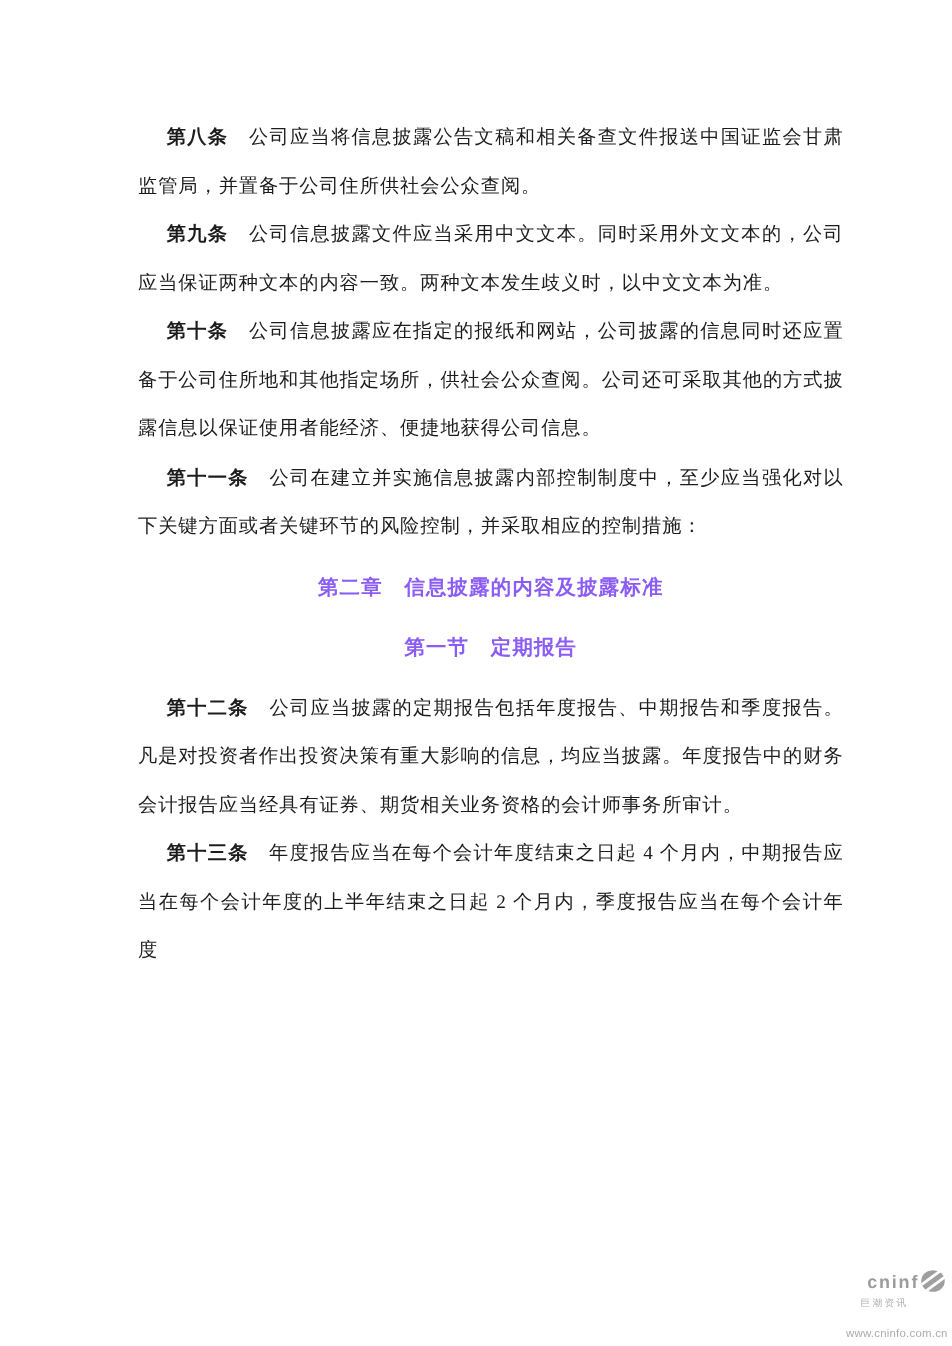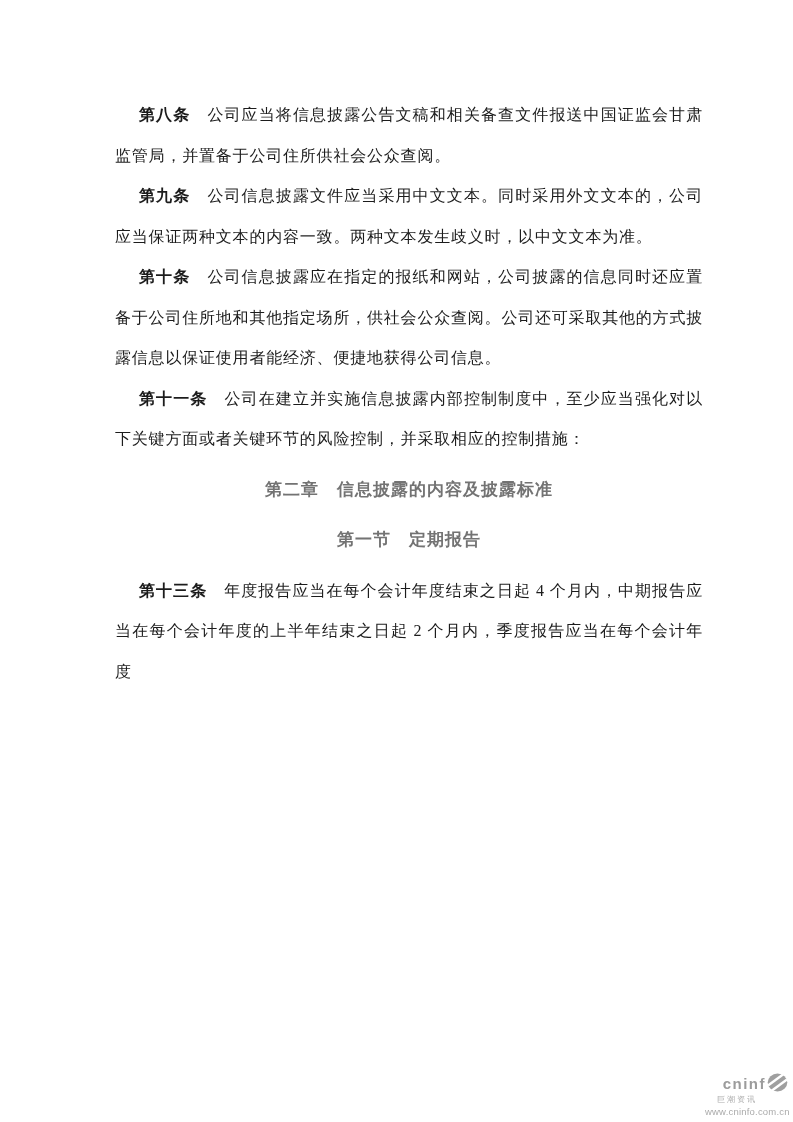--- a/index.html
+++ b/index.html
@@ -31,21 +31,21 @@
   .para.no-indent { text-indent: 0; }
   .bold { font-weight: bold; }
   .heading {
     margin: 10px 0 0 0;
     font-size: 17px;
     font-weight: bold;
     line-height: 40.5px;
     letter-spacing: 1px;
     text-align: center;
     text-indent: 0;
-    color: #737373;
+    color: #8b5cf6;
   }
   .heading + .para { margin-top: 10px; }
 
   
   .footer-logo {
     position: absolute;
     right: 4px;
     bottom: 6px;
     width: 84px;
     text-align: center;
@@ -73,37 +73,38 @@
     font-size: 8px;
     letter-spacing: 2px;
     color: #ababab;
     margin: 1px 20px 0 0;
     text-align: center;
   }
   .brand-url {
     font-size: 9.5px;
     letter-spacing: 0.2px;
     color: #ababab;
-    margin-top: 3px;
+    margin-top: 17px;
     white-space: nowrap;
   }
 </style>
 </head>
 <body>
 
 <div class="page">
 
   <div class="doc-body">
 
       <p class="para"><span class="bold">第八条</span><span>　公司应当将信息披露公告文稿和相关备查文件报送中国证监会甘肃监管局，并置备于公司住所供社会公众查阅。</span></p>
       <p class="para"><span class="bold">第九条</span><span>　公司信息披露文件应当采用中文文本。同时采用外文文本的，公司应当保证两种文本的内容一致。两种文本发生歧义时，以中文文本为准。</span></p>
       <p class="para"><span class="bold">第十条</span><span>　公司信息披露应在指定的报纸和网站，公司披露的信息同时还应置备于公司住所地和其他指定场所，供社会公众查阅。公司还可采取其他的方式披露信息以保证使用者能经济、便捷地获得公司信息。</span></p>
       <p class="para"><span class="bold">第十一条</span><span>　公司在建立并实施信息披露内部控制制度中，至少应当强化对以下关键方面或者关键环节的风险控制，并采取相应的控制措施：</span></p>
       <p class="heading"><span class="bold">第二章　信息披露的内容及披露标准</span></p>
       <p class="heading"><span class="bold">第一节　定期报告</span></p>
+      <p class="para"><span class="bold">第十二条</span><span>　公司应当披露的定期报告包括年度报告、中期报告和季度报告。凡是对投资者作出投资决策有重大影响的信息，均应当披露。年度报告中的财务会计报告应当经具有证券、期货相关业务资格的会计师事务所审计。</span></p>
       <p class="para"><span class="bold">第十三条</span><span>　年度报告应当在每个会计年度结束之日起 4 个月内，中期报告应当在每个会计年度的上半年结束之日起 2 个月内，季度报告应当在每个会计年度</span></p>
     </div>
 
   <div class="footer-logo">
     <div class="brand-row">
       <span class="brand-text">cninf</span>
       <span class="globe-icon">
         <svg width="21" height="19" viewBox="0 0 21 19" aria-hidden="true">
           <ellipse cx="10.5" cy="9.5" rx="9.8" ry="9" fill="#9f9f9f"></ellipse>
           <line x1="1" y1="12.5" x2="16" y2="1.5" stroke="#ffffff" stroke-width="2.4"></line>

